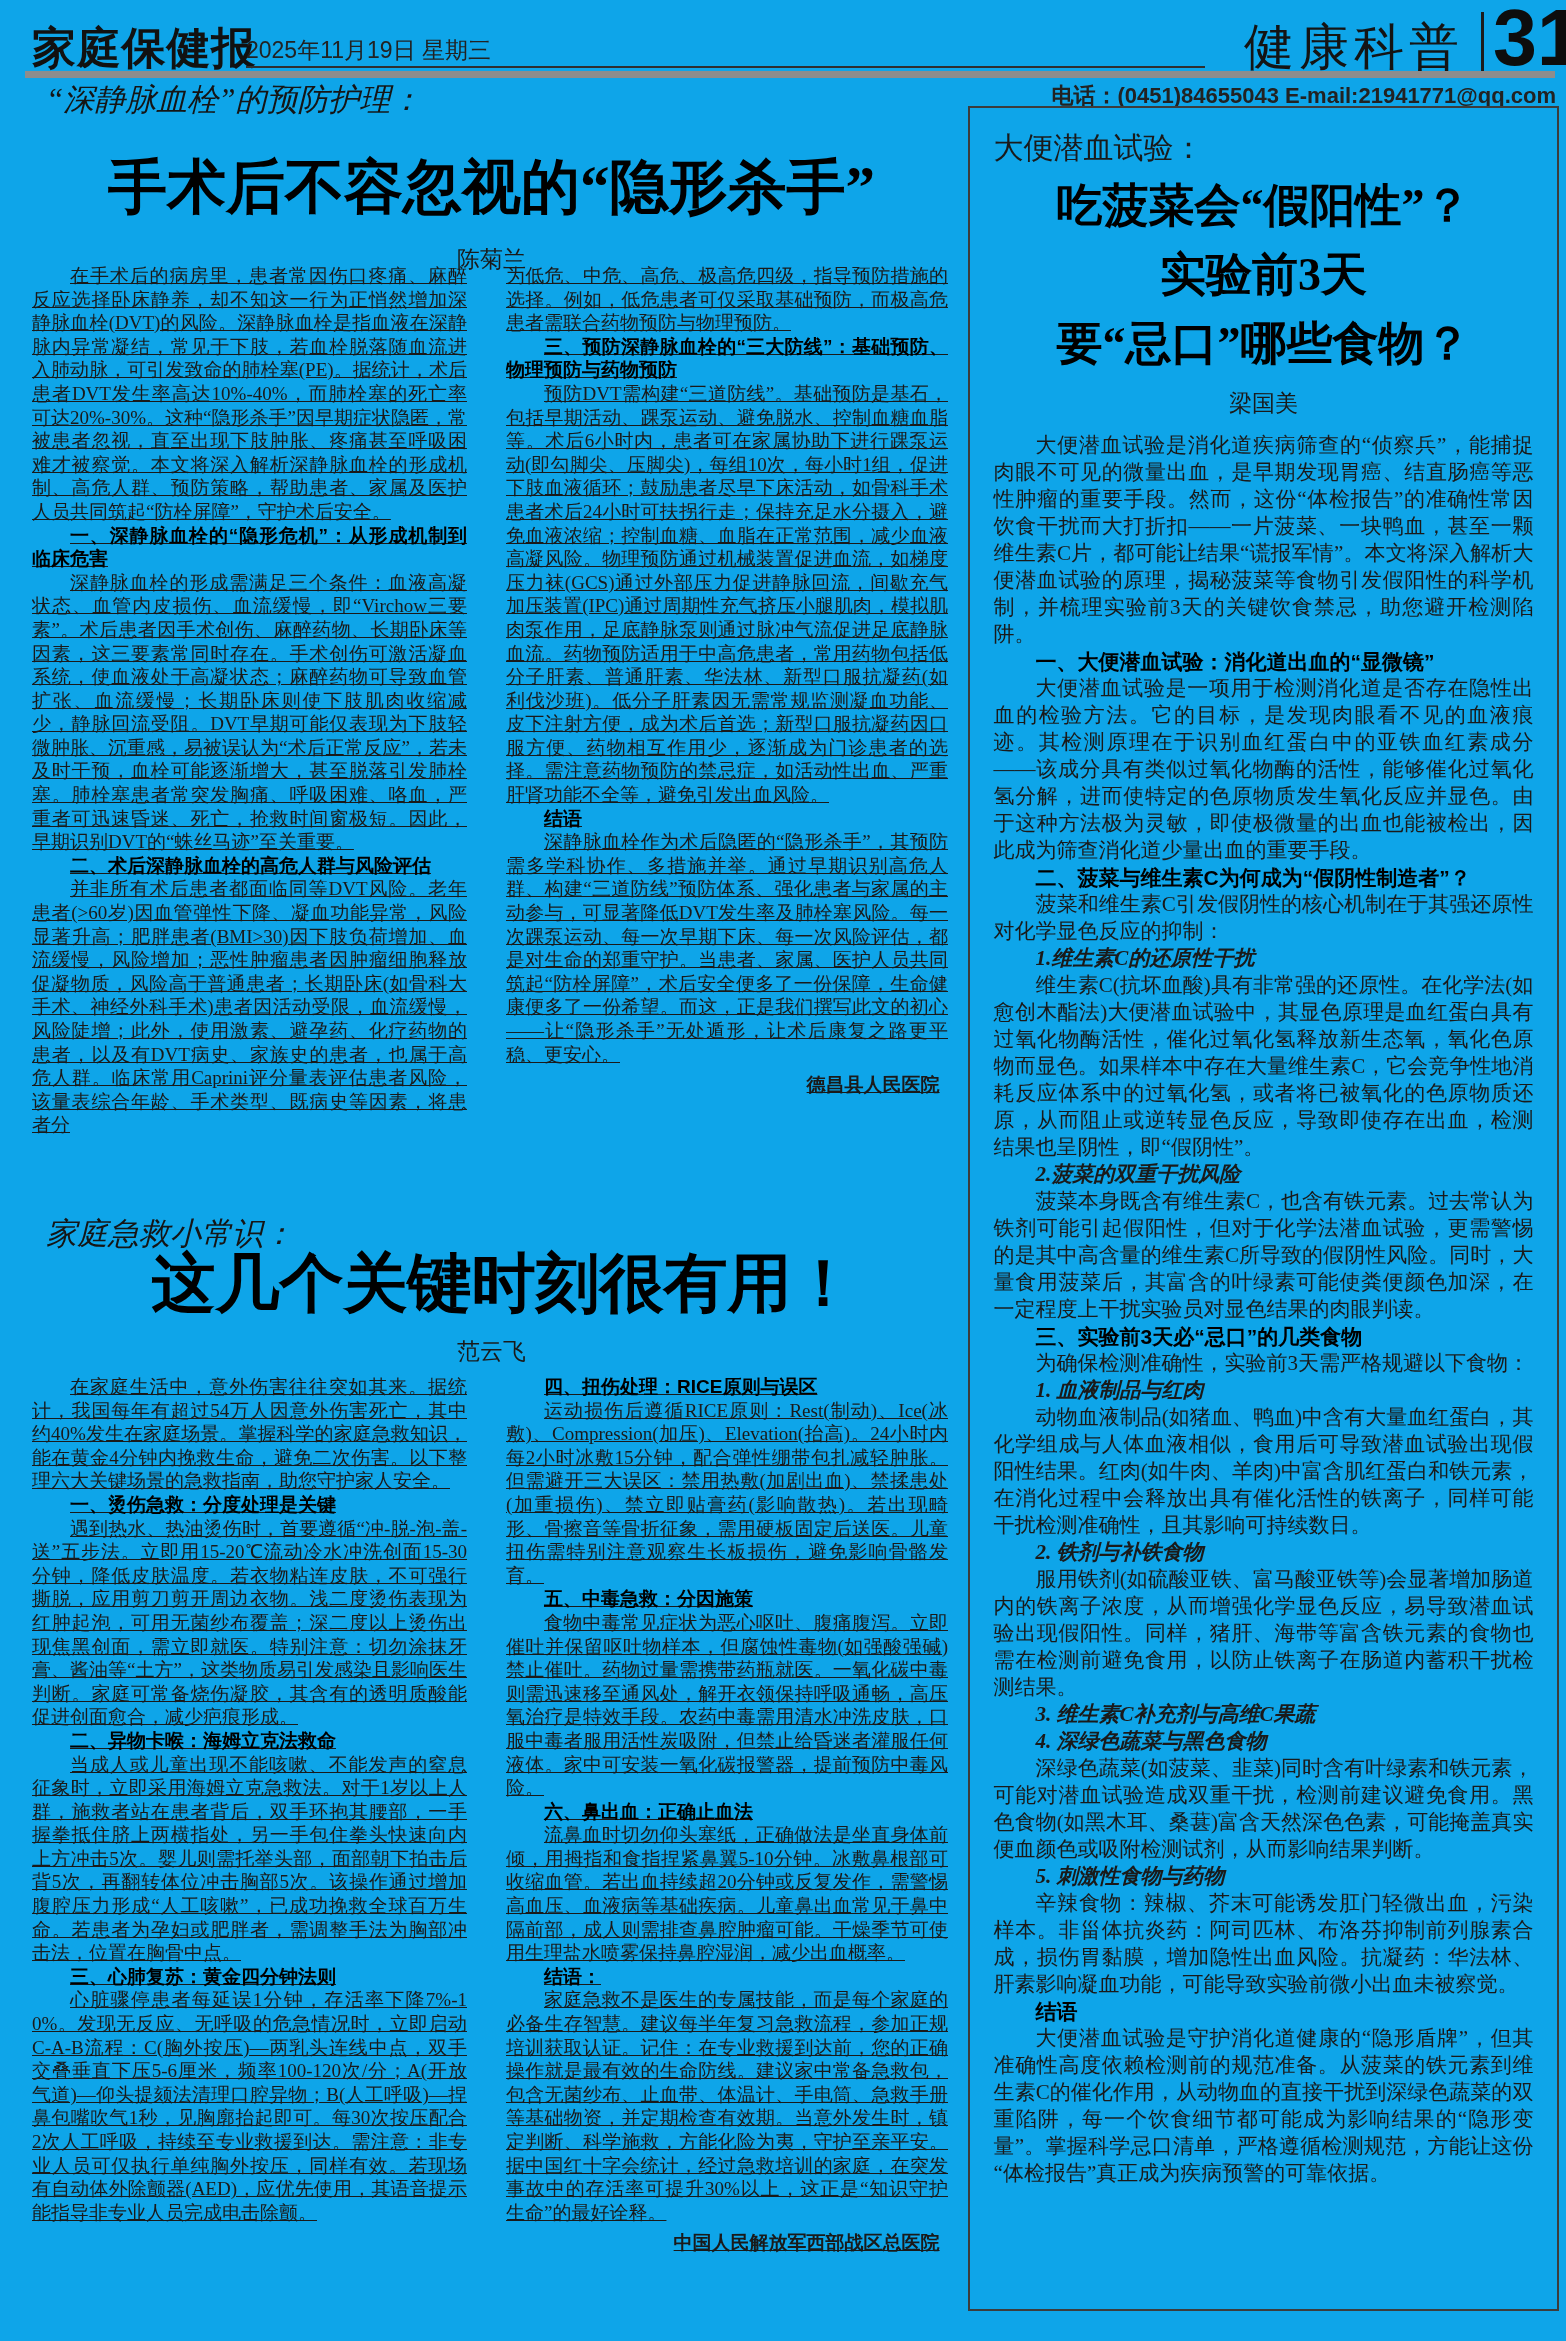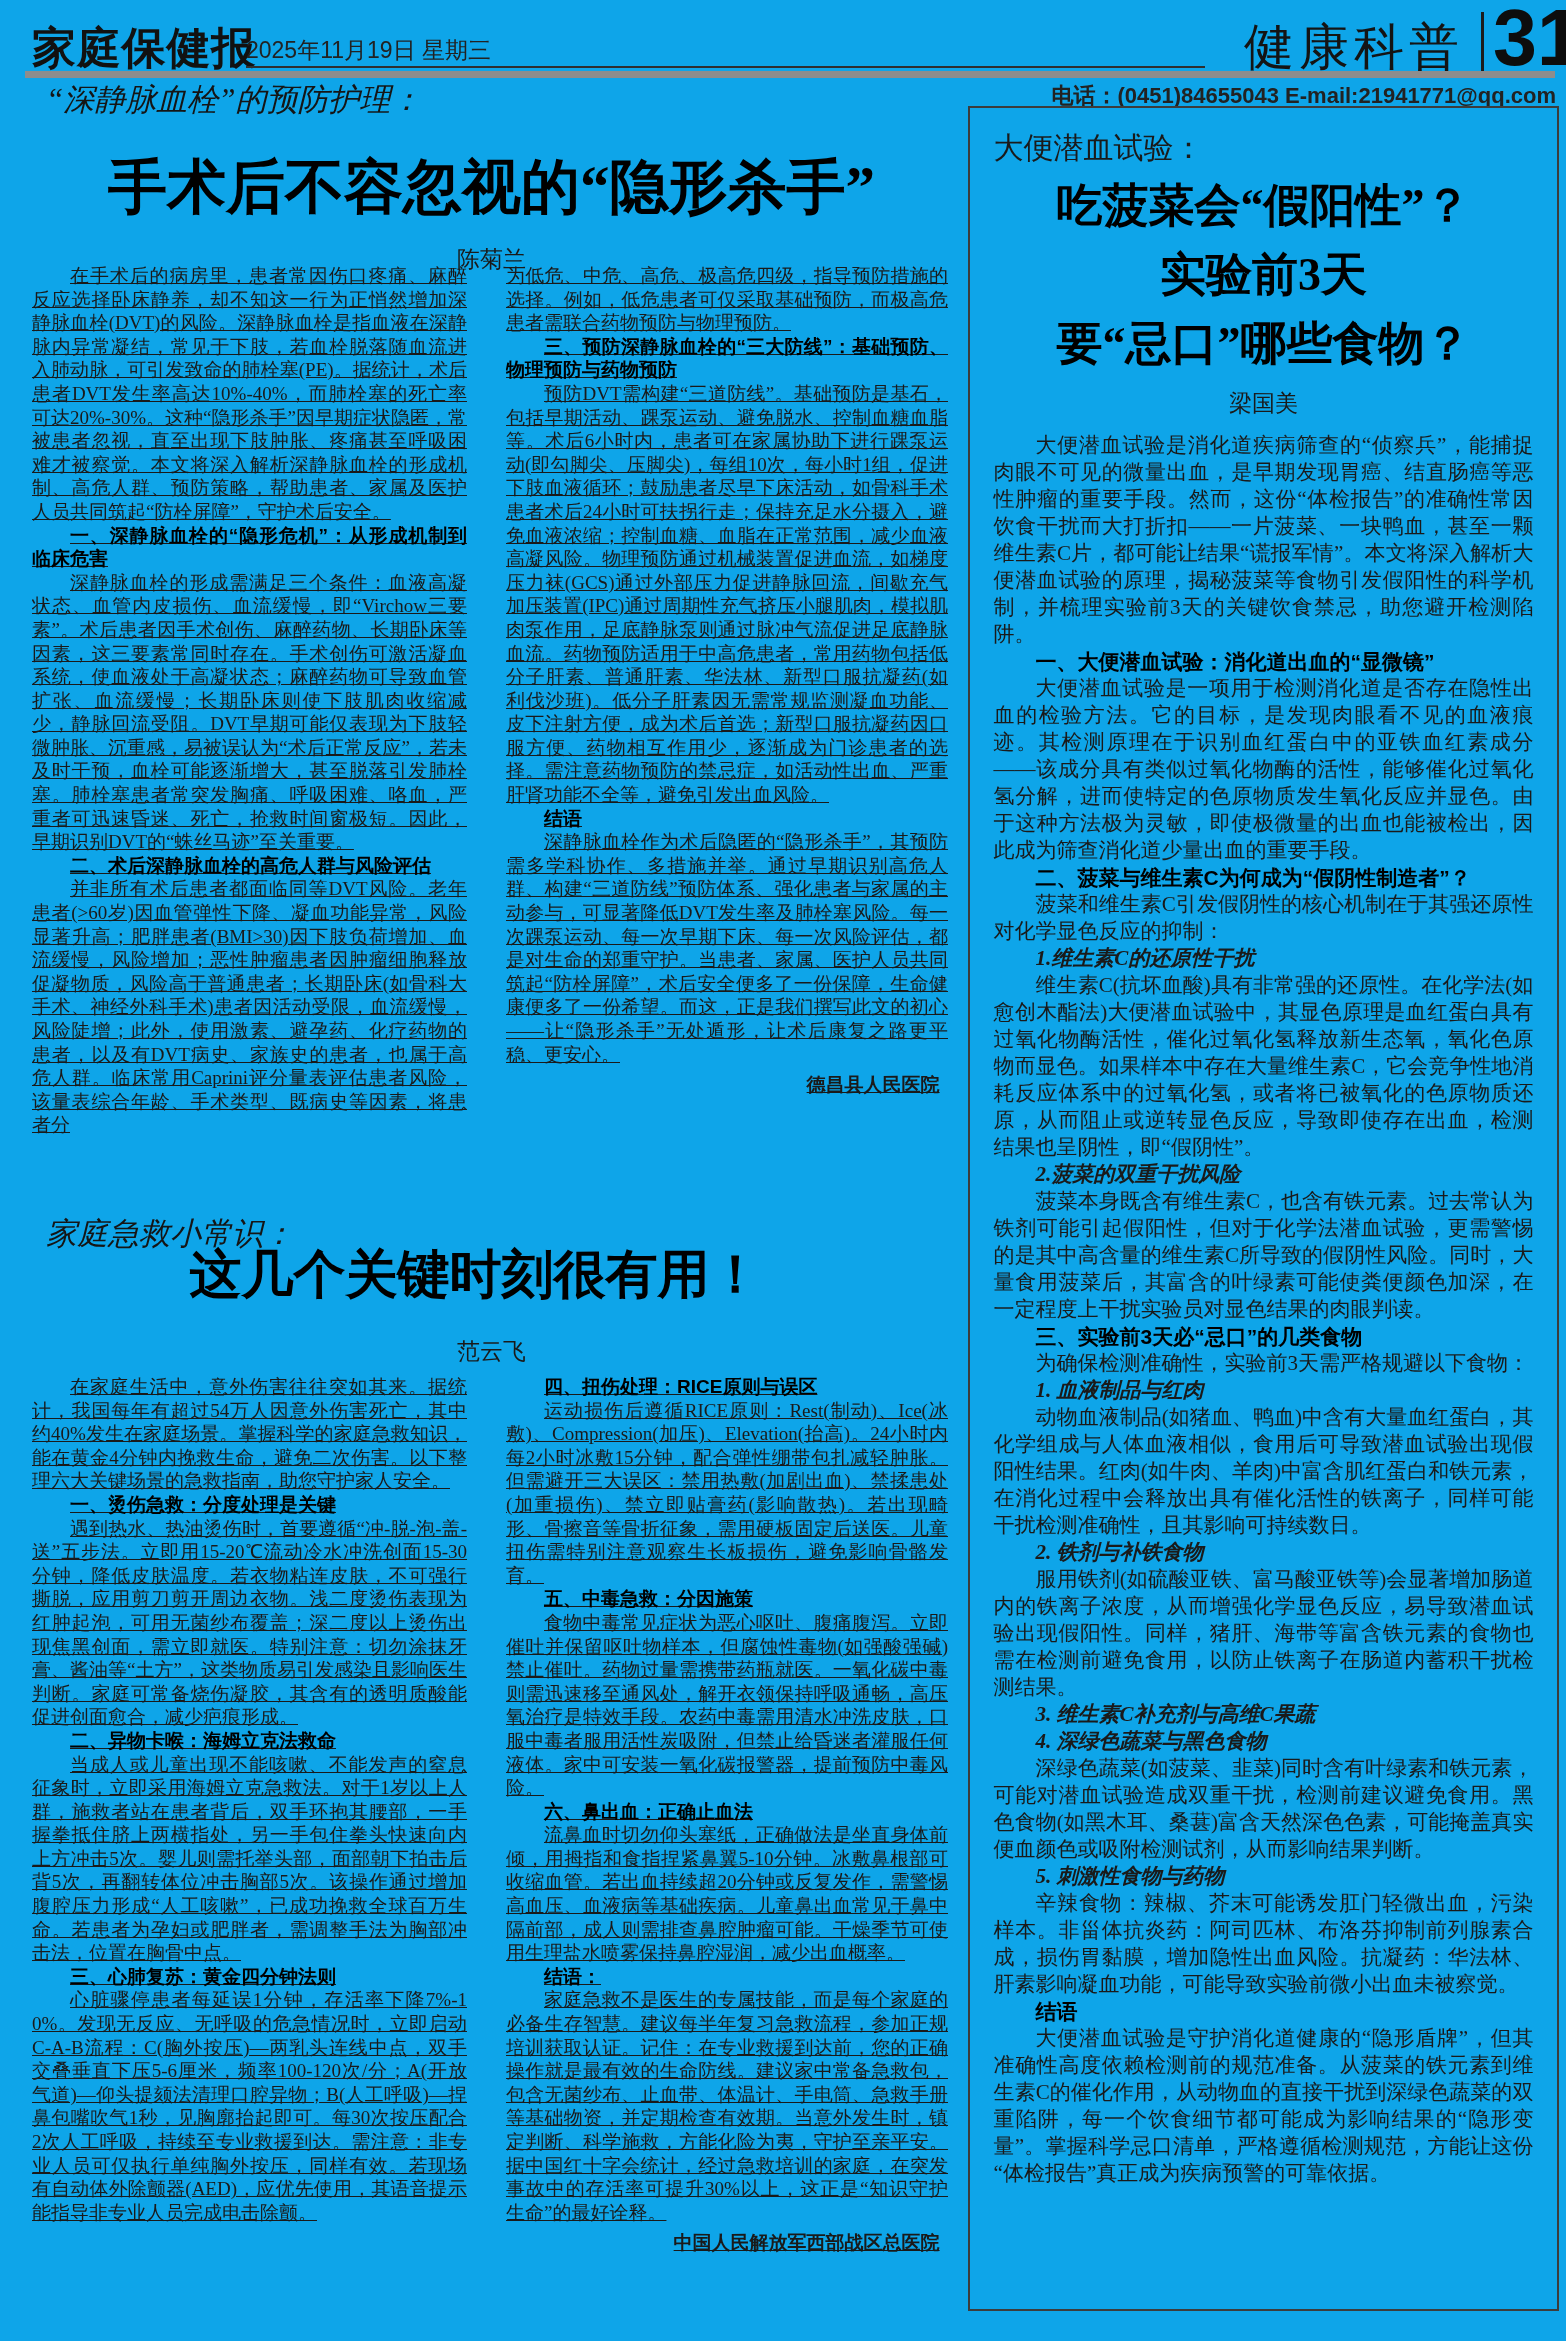--- a/index.html
+++ b/index.html
@@ -33,21 +33,21 @@
   .sig{text-align:right;font-family:"Liberation Sans",sans-serif;font-weight:bold;
        padding-right:8.4px;margin-top:6.7px;}
   
   .dvt-kicker{left:46px;top:79px;}
   .dvt-title{left:32px;top:148px;width:919px;font-size:59px;}
   .dvt-byline{left:32px;top:244px;width:919px;font-family:Liberation Mono, monospace;}
   .dvt-col1{left:32px;top:264px;width:435px;height:948px;}
   .dvt-col2{left:506px;top:264px;width:442px;height:948px;}
   
   .fa-kicker{left:46px;top:1213px;}
-  .fa-title{left:16px;top:1240px;width:919px;font-size:52px;}
+  .fa-title{left:44px;top:1240px;width:919px;font-size:64px;}
   .fa-byline{left:32px;top:1336px;width:919px;}
   .fa-col1{left:32px;top:1375px;width:435px;height:964px;}
   .fa-col2{left:506px;top:1375px;width:442px;height:964px;}
   
   .fobt-box{position:absolute;left:968px;top:106px;width:591px;height:2205px;
             border:2.5px solid #3c3c3c;box-sizing:border-box;padding:15px 23.6px;overflow:hidden;}
   .fobt-kicker{position:static;display:block;font-size:30px;margin:5px 0 1.7px 0;}
   .fobt-title{position:static;display:block;text-align:center;font-weight:900;font-size:46px;
               line-height:64px;margin-top:5px;color:#000;}
   .fobt-byline{position:static;display:block;text-align:center;font-size:23px;margin:11.8px 0 13.5px 0;}

